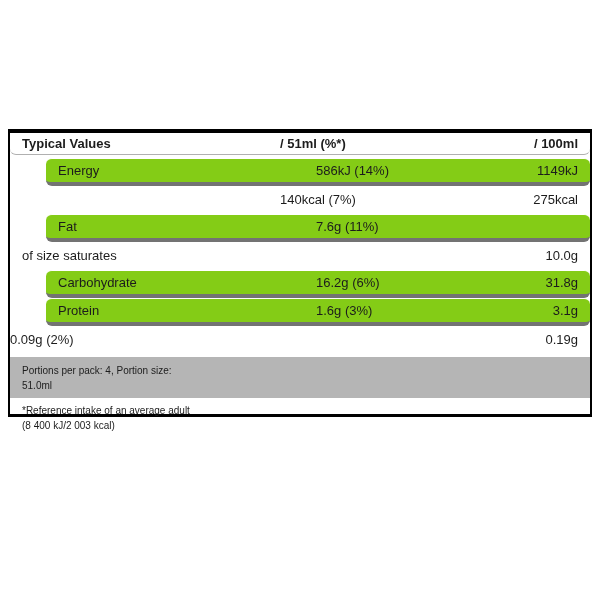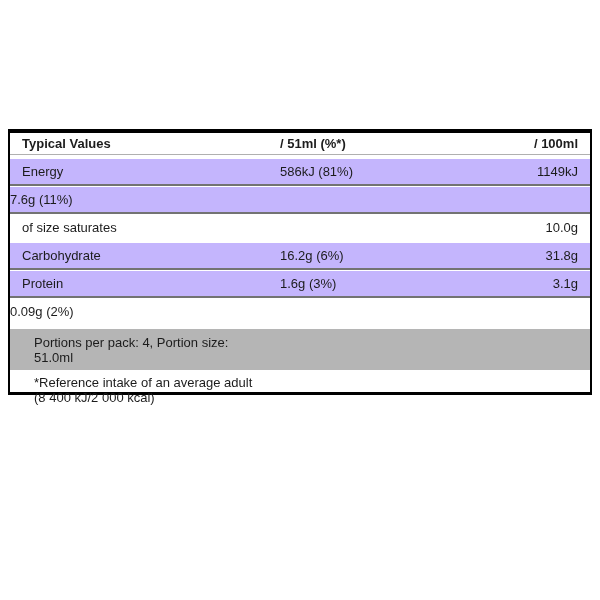--- a/index.html
+++ b/index.html
@@ -27,72 +27,80 @@
     border-left-width: 2px;
   }
   .trow {
     display: flex;
     align-items: center;
     height: 28px;
     line-height: 28px;
     font-size: 13px;
     box-sizing: border-box;
     white-space: nowrap;
+    border-radius: 6px;
   }
   .trow.header {
     height: 22px;
     line-height: 20px;
     font-weight: bold;
     border-bottom: 1px solid #b0b0b0;
     margin-bottom: 3px;
   }
   .trow.shaded {
-    background: #c4b5fd;
+    background: #84cc16;
     border-top: 1px solid #ffffff;
-    border-bottom: 2px solid #737373;
+    border-bottom: 4px solid #737373;
+    margin-left: 36px;
   }
   .c1 { flex: 0 0 270px; padding-left: 12px; box-sizing: border-box; text-align: left; overflow: hidden; }
   .c2 { flex: 0 0 125px; text-align: left; }
   .c3 { flex: 1 1 auto; text-align: right; padding-right: 12px; }
   .note {
     box-sizing: border-box;
-    font-size: 13px;
+    font-size: 10px;
     line-height: 15px;
-    padding: 5px 12px 0 24px;
+    padding: 5px 12px 0 12px;
   }
   .note.portions {
     height: 41px;
     background: #b5b5b5;
     margin-top: 3px;
     padding-top: 6px;
   }
   .note.reference {
-    height: 22px;
+    height: 16px;
     background: #ffffff;
   }
 </style>
 </head>
 <body>
 
 <div class="nutri-table">
 
   <div class="trow header">
     <span class="c1">Typical Values</span>
     <span class="c2">/ 51ml (%*)</span>
     <span class="c3">/ 100ml</span>
   </div>
 
   <div class="trow shaded">
     <span class="c1">Energy</span>
-    <span class="c2">586kJ (81%)</span>
+    <span class="c2">586kJ (14%)</span>
     <span class="c3">1149kJ</span>
   </div>
 
+  <div class="trow">
+    <span class="c1"></span>
+    <span class="c2">140kcal (7%)</span>
+    <span class="c3">275kcal</span>
+  </div>
 
   <div class="trow shaded">
+    <span class="c1">Fat</span>
     <span class="c2">7.6g (11%)</span>
   </div>
 
   <div class="trow">
     <span class="c1">of size saturates</span>
     <span class="c3">10.0g</span>
   </div>
 
   <div class="trow shaded">
     <span class="c1">Carbohydrate</span>
@@ -102,25 +110,26 @@
 
 
   <div class="trow shaded">
     <span class="c1">Protein</span>
     <span class="c2">1.6g (3%)</span>
     <span class="c3">3.1g</span>
   </div>
 
   <div class="trow">
     <span class="c2">0.09g (2%)</span>
+    <span class="c3">0.19g</span>
   </div>
 
   <div class="note portions">
     <div>Portions per pack: 4, Portion size:</div>
     <div>51.0ml</div>
   </div>
 
   <div class="note reference">
     <div>*Reference intake of an average adult</div>
-    <div>(8 400 kJ/2 000 kcal)</div>
+    <div>(8 400 kJ/2 003 kcal)</div>
   </div>
 
 </div>
 
 </body></html>

